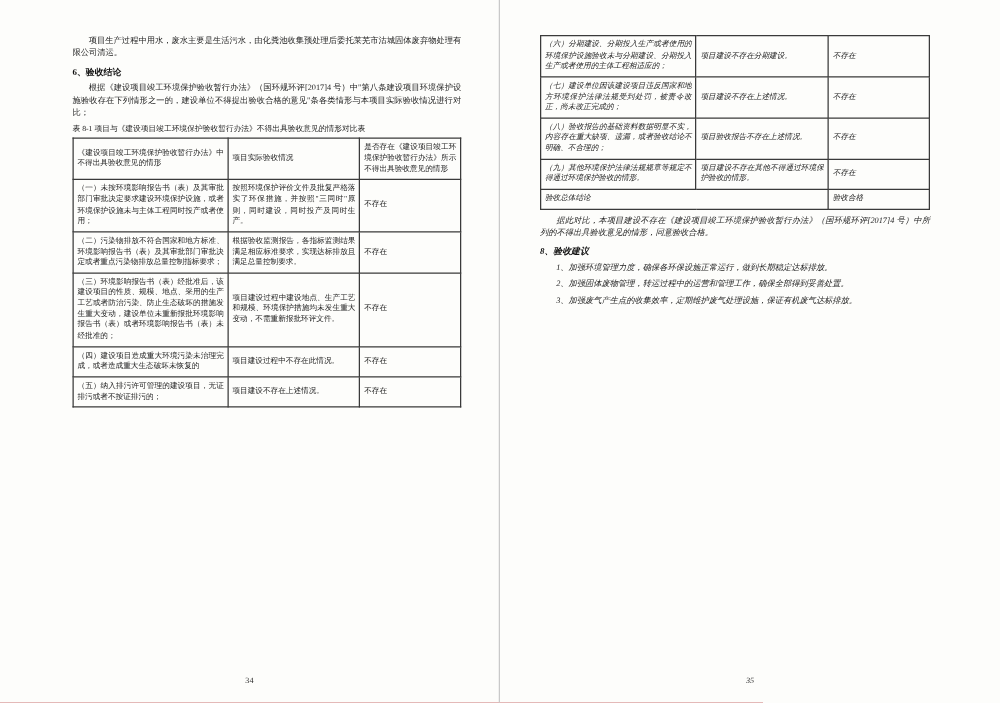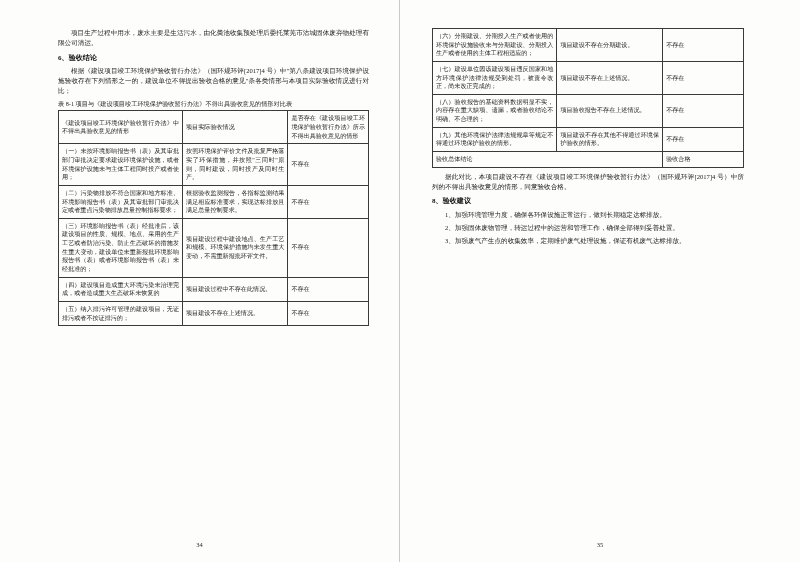--- a/index.html
+++ b/index.html
@@ -21,21 +21,21 @@
   }
   .page {
     position: absolute;
     top: 0;
     width: 400px;
     height: 562px;
     background: #fdfdfb;
     box-sizing: border-box;
   }
   .page-left { left: 0; border-right: 1px solid #c9c9c9; }
-  .page-right { left: 400px; }
+  .page-right { left: 400px; font-style: italic; }
   .page-inner {
     position: absolute;
     top: 28px;
     bottom: 34px;
     left: 58px;
     right: 30px;
   }
   .page-right .page-inner {
     left: 32px;
     right: 56px;

